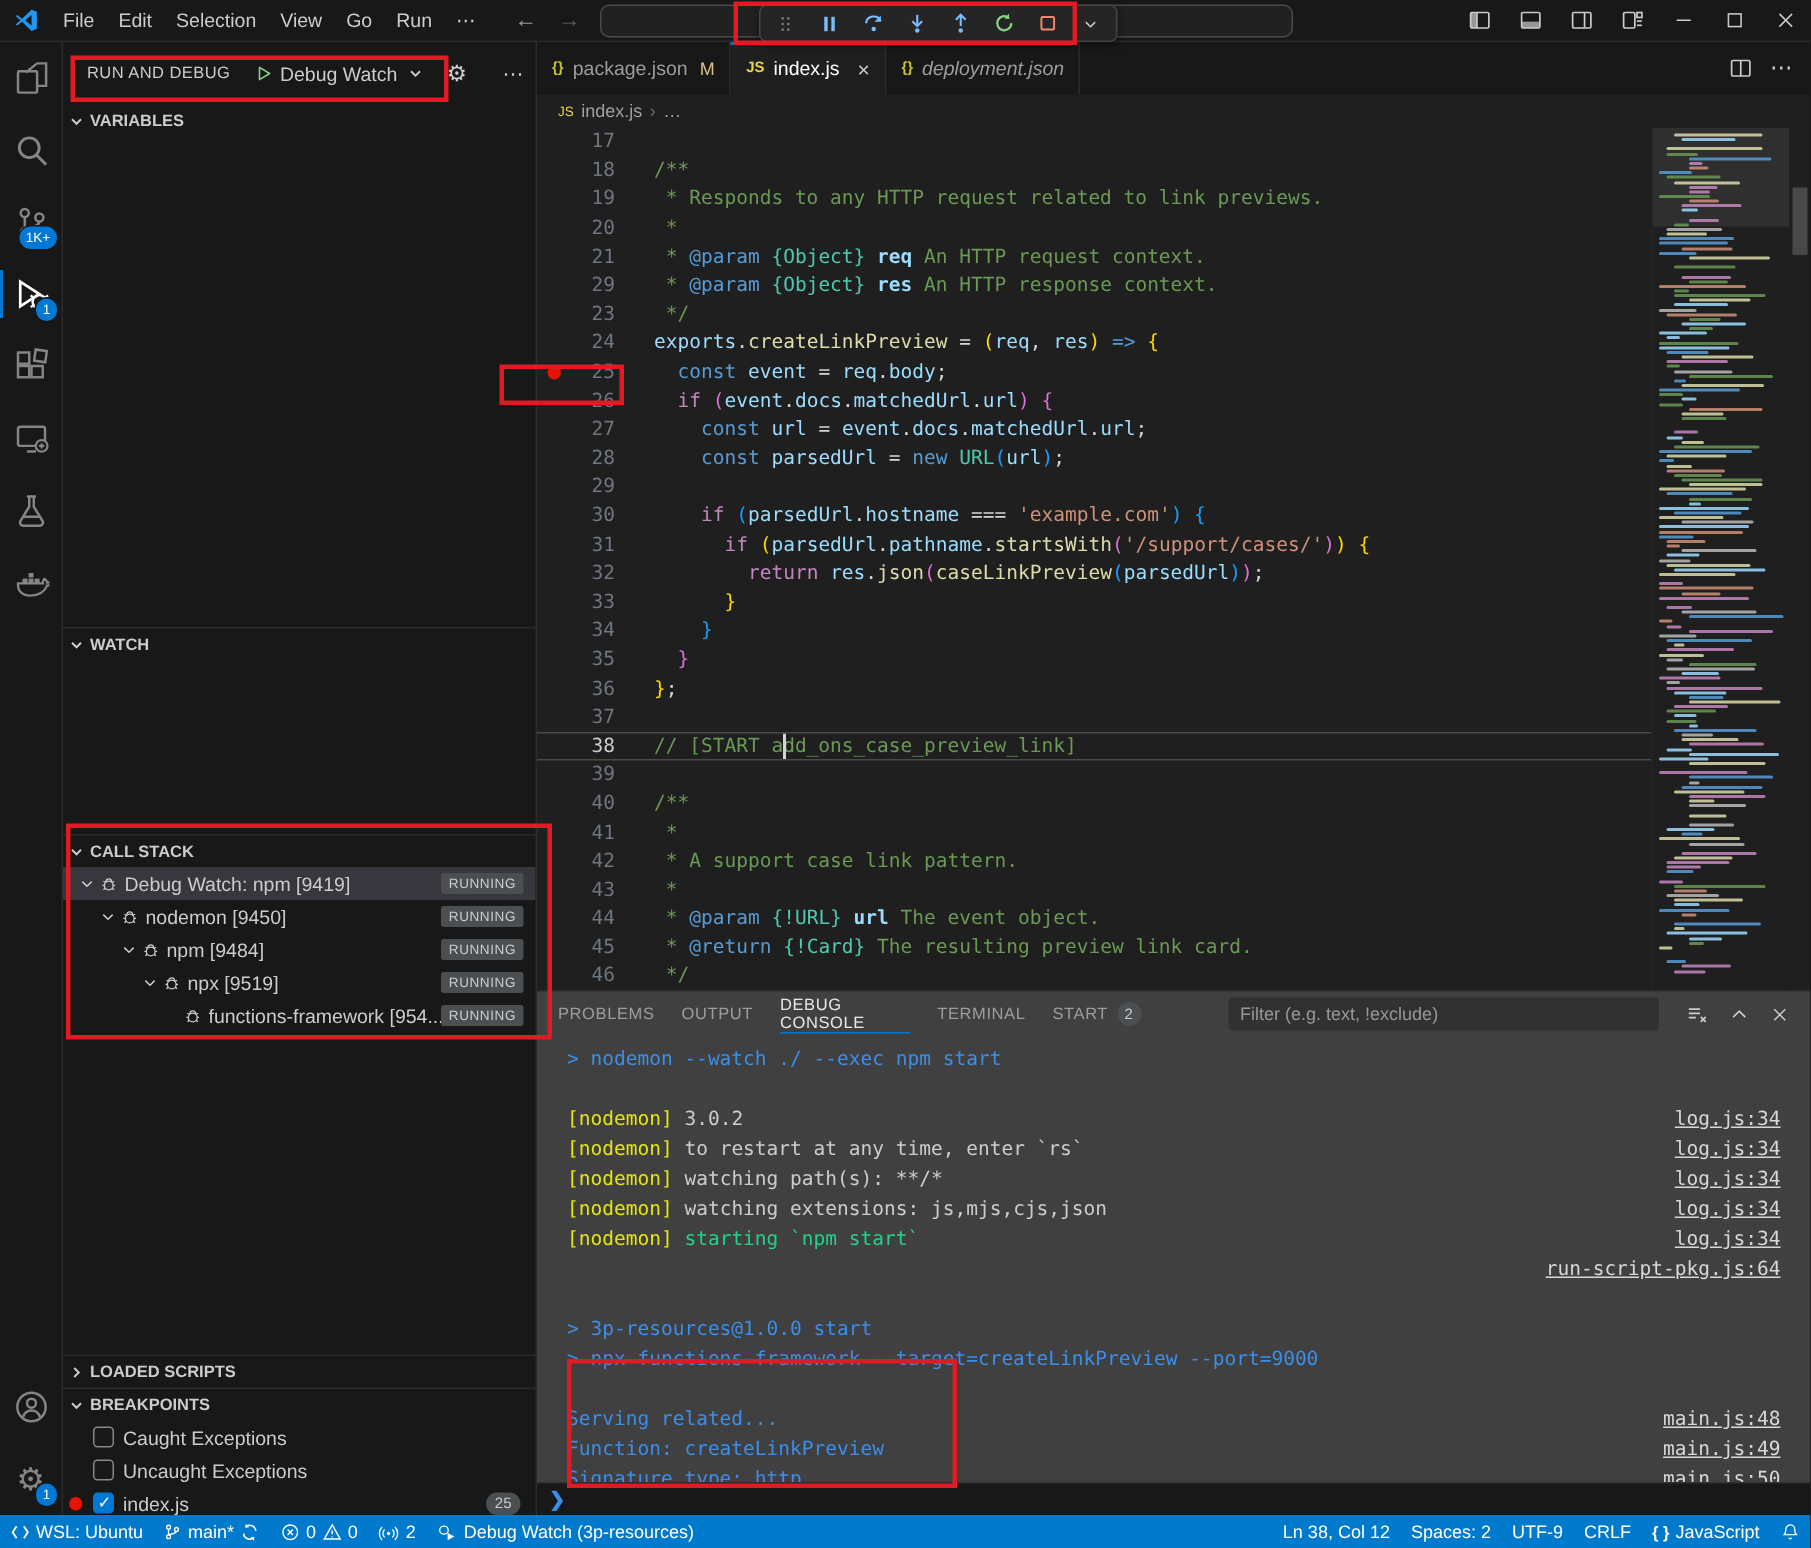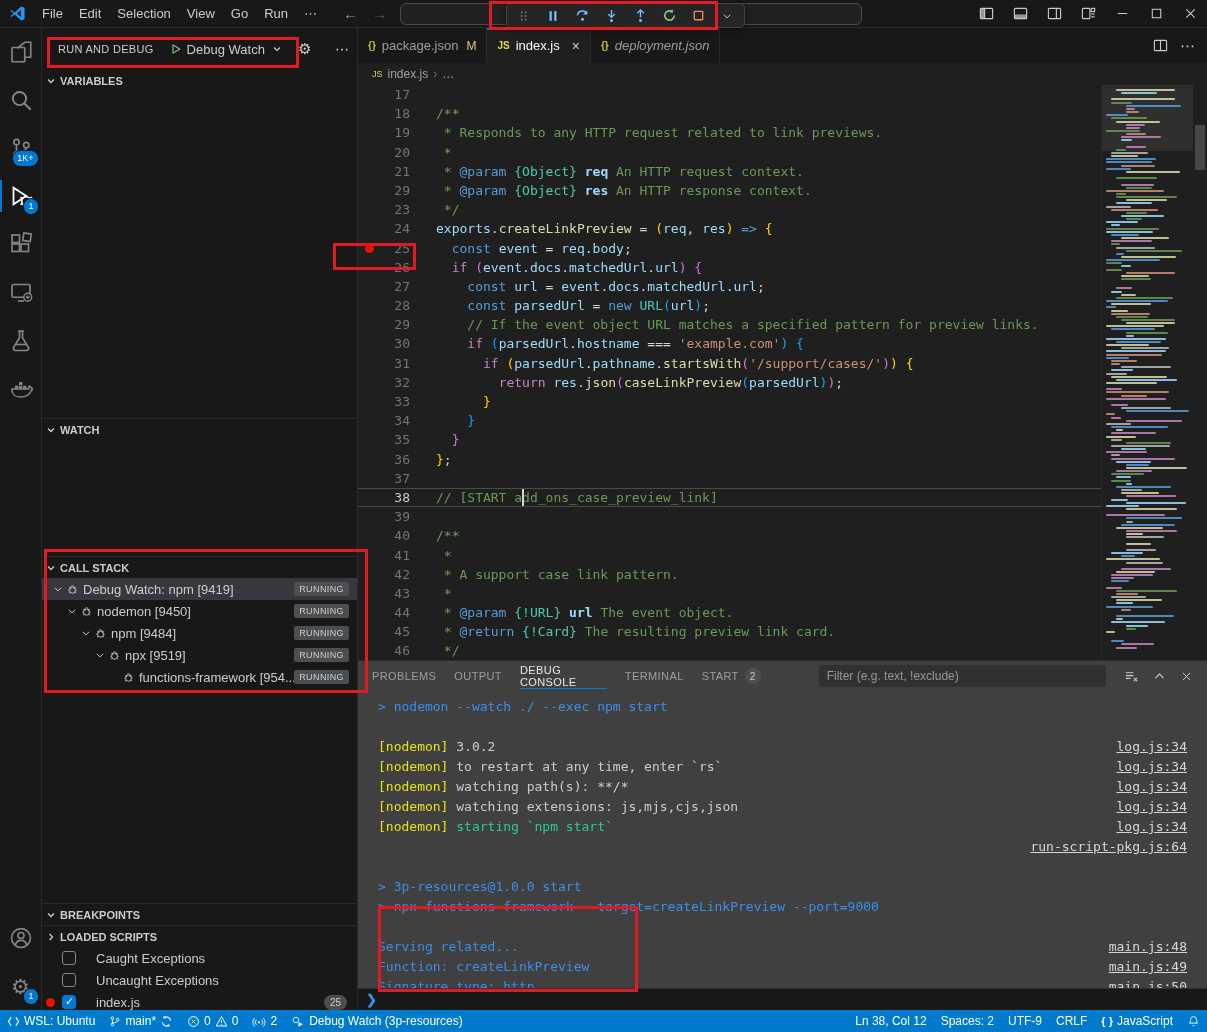--- a/index.html
+++ b/index.html
@@ -47,21 +47,21 @@
   .sb-header .more { margin-left:auto; color:#cccccc; font-size:14px; }
   .sect-hd { height:22px; flex:0 0 22px; display:flex; align-items:center; gap:4px; padding:0 4px; font-size:11px; font-weight:bold;
     color:#cccccc; border-top:1px solid #2b2b2b; }
   .sect-body { overflow:hidden; }
   .cs-row { height:22px; display:flex; align-items:center; font-size:13px; color:#cccccc; position:relative; padding-right:8px; }
   .cs-row.sel { background:#37373d; }
   .cs-row .chev { width:16px; display:flex; justify-content:center; color:#cccccc; flex:0 0 16px; }
   .cs-row .bug { color:#cccccc; margin-right:4px; }
   .cs-label { white-space:nowrap; overflow:hidden; flex:1 1 auto; }
   .run-badge { font-size:9px; color:#cccccc; background:#4c4f52; padding:2px 5px; border-radius:2px; letter-spacing:.4px; flex:0 0 auto; }
-  .bp-row { height:22px; display:flex; align-items:center; gap:20px; padding-left:20px; position:relative; font-size:13px; }
+  .bp-row { height:22px; display:flex; align-items:center; gap:6px; padding-left:20px; position:relative; font-size:13px; }
   .bp-dot { position:absolute; left:4px; width:9px; height:9px; border-radius:50%; background:#e51400; }
   .cbx { width:14px; height:14px; border:1px solid #878787; border-radius:3px; background:transparent; flex:0 0 14px; }
   .cbx.on { background:#0078d4; border-color:#0078d4; position:relative; }
   .cbx.on::after { content:"✓"; position:absolute; left:2px; top:-1px; font-size:11px; color:#fff; }
   .bp-count { margin-left:auto; margin-right:10px; background:#4c4f52; border-radius:9px; font-size:10px; padding:2px 6px; color:#cccccc; }
 
   
   .editor-region { flex:1 1 auto; display:flex; flex-direction:column; min-width:0; background:#1f1f1f; }
   .tabbar { height:35px; flex:0 0 35px; background:#181818; display:flex; align-items:stretch; }
   .tab { display:flex; align-items:center; gap:6px; padding:0 10px; font-size:13px; color:#9d9d9d; background:#181818;
@@ -442,30 +442,30 @@
                 <path d="M5.5 6.5c0-2 1-3 2.5-3s2.5 1 2.5 3 M2.8 9h1.6 M11.6 9h1.6 M3.6 5.6l1.7 1 M12.4 5.6l-1.7 1 M3.6 12.4l1.7-1 M12.4 12.4l-1.7-1" stroke-width="1"></path>
               </svg>
             </span>
             <span class="cs-label">functions-framework [954...</span>
             <span class="run-badge">RUNNING</span>
           </div>
         </div>
 
       <div class="sect-hd">
         <svg width="10" height="10" viewBox="0 0 10 10">
-            <path d="M2 3.5 5 6.5 8 3.5" fill="none" stroke="currentColor" stroke-width="1.3"></path>
-          </svg>
-        <span>BREAKPOINTS</span>
+            <path d="M3.5 2 6.5 5 3.5 8" fill="none" stroke="currentColor" stroke-width="1.3"></path>
+          </svg>
+        <span>LOADED SCRIPTS</span>
       </div>
 
       <div class="sect-hd">
         <svg width="10" height="10" viewBox="0 0 10 10">
-            <path d="M3.5 2 6.5 5 3.5 8" fill="none" stroke="currentColor" stroke-width="1.3"></path>
-          </svg>
-        <span>LOADED SCRIPTS</span>
+            <path d="M2 3.5 5 6.5 8 3.5" fill="none" stroke="currentColor" stroke-width="1.3"></path>
+          </svg>
+        <span>BREAKPOINTS</span>
       </div>
       <div class="sect-body" style="flex:1;" id="bpRows">
           <div class="bp-row">
             <span class="cbx"></span>
             <span>Caught Exceptions</span>
           </div>
           <div class="bp-row">
             <span class="cbx"></span>
             <span>Uncaught Exceptions</span>
           </div>
@@ -518,21 +518,21 @@
             <div class="code-line"><div class="glyph"></div><div class="lnum">19</div><div class="ltext"><span class="tk-c"> * Responds to any HTTP request related to link previews.</span></div></div>
             <div class="code-line"><div class="glyph"></div><div class="lnum">20</div><div class="ltext"><span class="tk-c"> *</span></div></div>
             <div class="code-line"><div class="glyph"></div><div class="lnum">21</div><div class="ltext"><span class="tk-c"> * </span><span class="tk-k">@param</span><span class="tk-c"> </span><span class="tk-t">{Object}</span><span class="tk-c"> </span><span class="tk-pv">req</span><span class="tk-c"> An HTTP request context.</span></div></div>
             <div class="code-line"><div class="glyph"></div><div class="lnum">29</div><div class="ltext"><span class="tk-c"> * </span><span class="tk-k">@param</span><span class="tk-c"> </span><span class="tk-t">{Object}</span><span class="tk-c"> </span><span class="tk-pv">res</span><span class="tk-c"> An HTTP response context.</span></div></div>
             <div class="code-line"><div class="glyph"></div><div class="lnum">23</div><div class="ltext"><span class="tk-c"> */</span></div></div>
             <div class="code-line"><div class="glyph"></div><div class="lnum">24</div><div class="ltext"><span class="tk-v">exports</span><span class="tk-p">.</span><span class="tk-f">createLinkPreview</span><span class="tk-p"> = </span><span class="tk-b1">(</span><span class="tk-v">req</span><span class="tk-p">, </span><span class="tk-v">res</span><span class="tk-b1">)</span><span class="tk-p"> </span><span class="tk-k">=&gt;</span><span class="tk-p"> </span><span class="tk-b1">{</span></div></div>
             <div class="code-line"><div class="glyph"><span class="bpt"></span></div><div class="lnum">25</div><div class="ltext"><span class="tk-p">  </span><span class="tk-k">const</span><span class="tk-p"> </span><span class="tk-v">event</span><span class="tk-p"> = </span><span class="tk-v">req</span><span class="tk-p">.</span><span class="tk-v">body</span><span class="tk-p">;</span></div></div>
             <div class="code-line"><div class="glyph"></div><div class="lnum">26</div><div class="ltext"><span class="tk-p">  </span><span class="tk-ctrl">if</span><span class="tk-p"> </span><span class="tk-b2">(</span><span class="tk-v">event</span><span class="tk-p">.</span><span class="tk-v">docs</span><span class="tk-p">.</span><span class="tk-v">matchedUrl</span><span class="tk-p">.</span><span class="tk-v">url</span><span class="tk-b2">)</span><span class="tk-p"> </span><span class="tk-b2">{</span></div></div>
             <div class="code-line"><div class="glyph"></div><div class="lnum">27</div><div class="ltext"><span class="tk-p">    </span><span class="tk-k">const</span><span class="tk-p"> </span><span class="tk-v">url</span><span class="tk-p"> = </span><span class="tk-v">event</span><span class="tk-p">.</span><span class="tk-v">docs</span><span class="tk-p">.</span><span class="tk-v">matchedUrl</span><span class="tk-p">.</span><span class="tk-v">url</span><span class="tk-p">;</span></div></div>
             <div class="code-line"><div class="glyph"></div><div class="lnum">28</div><div class="ltext"><span class="tk-p">    </span><span class="tk-k">const</span><span class="tk-p"> </span><span class="tk-v">parsedUrl</span><span class="tk-p"> = </span><span class="tk-k">new</span><span class="tk-p"> </span><span class="tk-t">URL</span><span class="tk-b3">(</span><span class="tk-v">url</span><span class="tk-b3">)</span><span class="tk-p">;</span></div></div>
-            <div class="code-line"><div class="glyph"></div><div class="lnum">29</div><div class="ltext"><span class="tk-c">    // If the event object URL matches a specified pattern for preview links.</span></div></div>
+            <div class="code-line"><div class="glyph"></div><div class="lnum">29</div></div>
             <div class="code-line"><div class="glyph"></div><div class="lnum">30</div><div class="ltext"><span class="tk-p">    </span><span class="tk-ctrl">if</span><span class="tk-p"> </span><span class="tk-b3">(</span><span class="tk-v">parsedUrl</span><span class="tk-p">.</span><span class="tk-v">hostname</span><span class="tk-p"> === </span><span class="tk-s">'example.com'</span><span class="tk-b3">)</span><span class="tk-p"> </span><span class="tk-b3">{</span></div></div>
             <div class="code-line"><div class="glyph"></div><div class="lnum">31</div><div class="ltext"><span class="tk-p">      </span><span class="tk-ctrl">if</span><span class="tk-p"> </span><span class="tk-b1">(</span><span class="tk-v">parsedUrl</span><span class="tk-p">.</span><span class="tk-v">pathname</span><span class="tk-p">.</span><span class="tk-f">startsWith</span><span class="tk-b2">(</span><span class="tk-s">'/support/cases/'</span><span class="tk-b2">)</span><span class="tk-b1">)</span><span class="tk-p"> </span><span class="tk-b1">{</span></div></div>
             <div class="code-line"><div class="glyph"></div><div class="lnum">32</div><div class="ltext"><span class="tk-p">        </span><span class="tk-ctrl">return</span><span class="tk-p"> </span><span class="tk-v">res</span><span class="tk-p">.</span><span class="tk-f">json</span><span class="tk-b2">(</span><span class="tk-f">caseLinkPreview</span><span class="tk-b3">(</span><span class="tk-v">parsedUrl</span><span class="tk-b3">)</span><span class="tk-b2">)</span><span class="tk-p">;</span></div></div>
             <div class="code-line"><div class="glyph"></div><div class="lnum">33</div><div class="ltext"><span class="tk-p">      </span><span class="tk-b1">}</span></div></div>
             <div class="code-line"><div class="glyph"></div><div class="lnum">34</div><div class="ltext"><span class="tk-p">    </span><span class="tk-b3">}</span></div></div>
             <div class="code-line"><div class="glyph"></div><div class="lnum">35</div><div class="ltext"><span class="tk-p">  </span><span class="tk-b2">}</span></div></div>
             <div class="code-line"><div class="glyph"></div><div class="lnum">36</div><div class="ltext"><span class="tk-b1">}</span><span class="tk-p">;</span></div></div>
             <div class="code-line"><div class="glyph"></div><div class="lnum">37</div><div class="ltext"></div></div>
             <div class="code-line cur"><div class="glyph"></div><div class="lnum">38</div><div class="ltext"><span class="tk-c">// [START add_ons_case_preview_link]</span><span class="caret" style="left: 112.13px;"></span></div></div>
             <div class="code-line"><div class="glyph"></div><div class="lnum">39</div><div class="ltext"></div></div>

